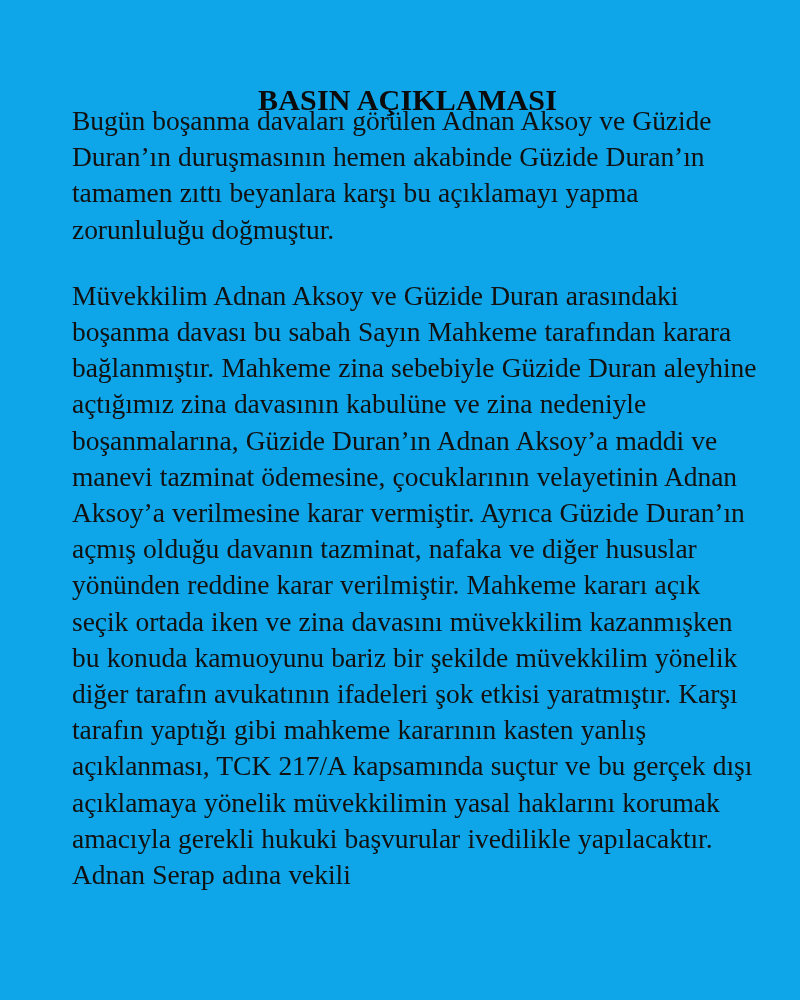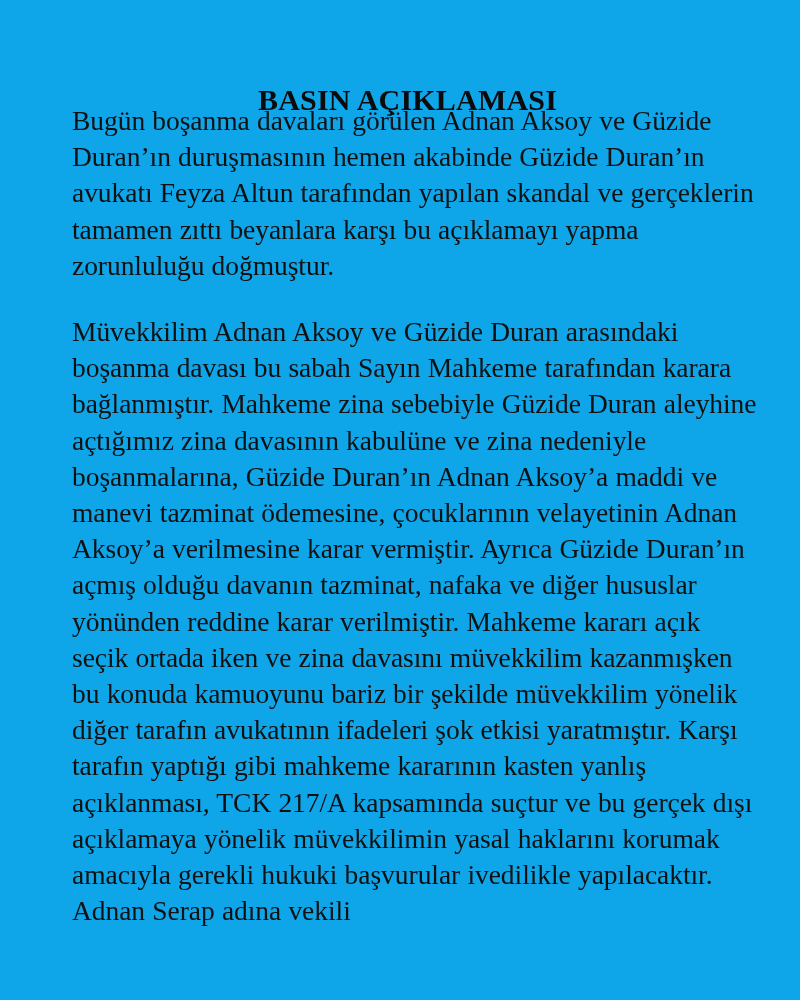--- a/index.html
+++ b/index.html
@@ -76,21 +76,20 @@
 
 <div class="page">
 
   <h1 class="doc-title">BASIN AÇIKLAMASI</h1>
 
   <div class="body-block">
 
     <p class="para">
         <span class="line">Bugün boşanma davaları görülen Adnan Aksoy ve Güzide</span>
         <span class="line">Duran’ın duruşmasının hemen akabinde Güzide Duran’ın</span>
-        <span class="line">avukatı Feyza Altun tarafından yapılan skandal ve gerçeklerin</span>
         <span class="line">tamamen zıttı beyanlara karşı bu açıklamayı yapma</span>
         <span class="line">zorunluluğu doğmuştur.</span>
       </p>
 
     <p class="para">
         <span class="line">Müvekkilim Adnan Aksoy ve Güzide Duran arasındaki</span>
         <span class="line">boşanma davası bu sabah Sayın Mahkeme tarafından karara</span>
         <span class="line">bağlanmıştır. Mahkeme zina sebebiyle Güzide Duran aleyhine</span>
         <span class="line">açtığımız zina davasının kabulüne ve zina nedeniyle</span>
         <span class="line">boşanmalarına, Güzide Duran’ın Adnan Aksoy’a maddi ve</span>

